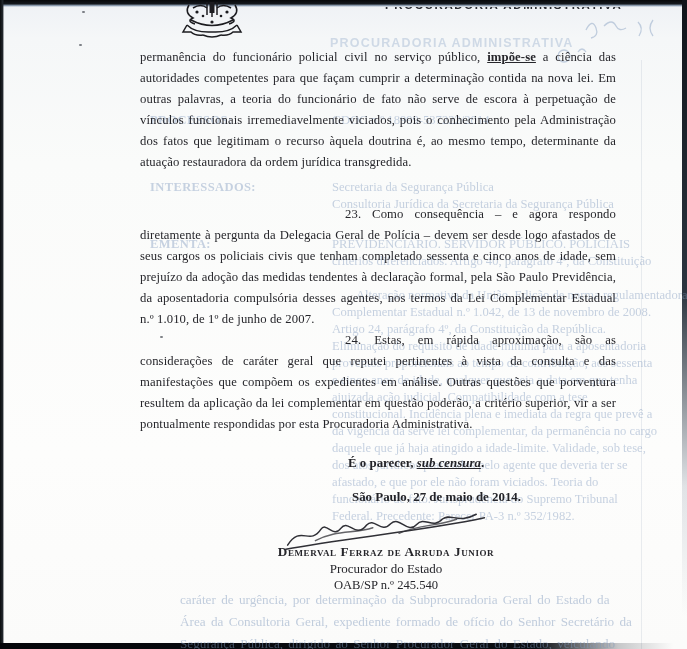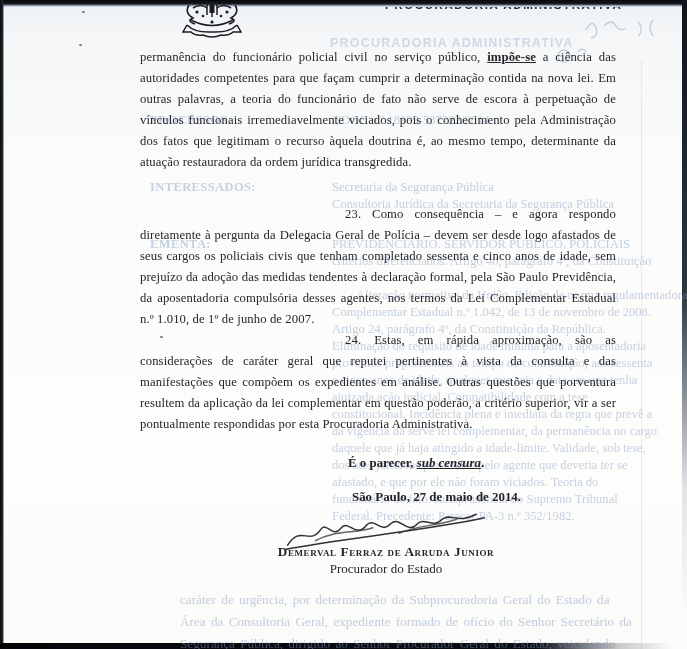--- a/index.html
+++ b/index.html
@@ -143,20 +143,21 @@
     <svg class="sig-svg" width="210" height="34" viewBox="0 0 210 34">
       <g fill="none" stroke="#303036" stroke-width="1.5" stroke-linecap="round">
         <path d="M6 26 C20 6 28 28 40 12 C46 4 52 22 60 12 C68 2 74 24 86 10 C94 2 100 20 110 10 C120 2 126 22 136 12 C144 4 152 18 162 8 C170 2 178 14 196 5"></path>
         <path d="M4 30 C62 22 142 19 204 9"></path>
         <path d="M34 23 C54 13 74 18 92 13" opacity=".75"></path>
         <path d="M118 20 C138 12 158 15 176 9" opacity=".75"></path>
       </g>
     </svg>
     <div class="sig-name">Demerval Ferraz de Arruda Junior</div>
     <div class="sig-role">Procurador do Estado</div>
+    <div class="sig-oab">OAB/SP n.º 245.540</div>
   </div>
 
   <div class="speck" style="left:82px;top:11px;"></div>
   <div class="speck" style="left:79px;top:44px;"></div>
   <div class="speck" style="left:160px;top:336px;"></div>
   <div class="crease"></div>
 
   <div class="bar-top"></div>
   <div class="bar-left"></div>
   <div class="bar-right"></div>

